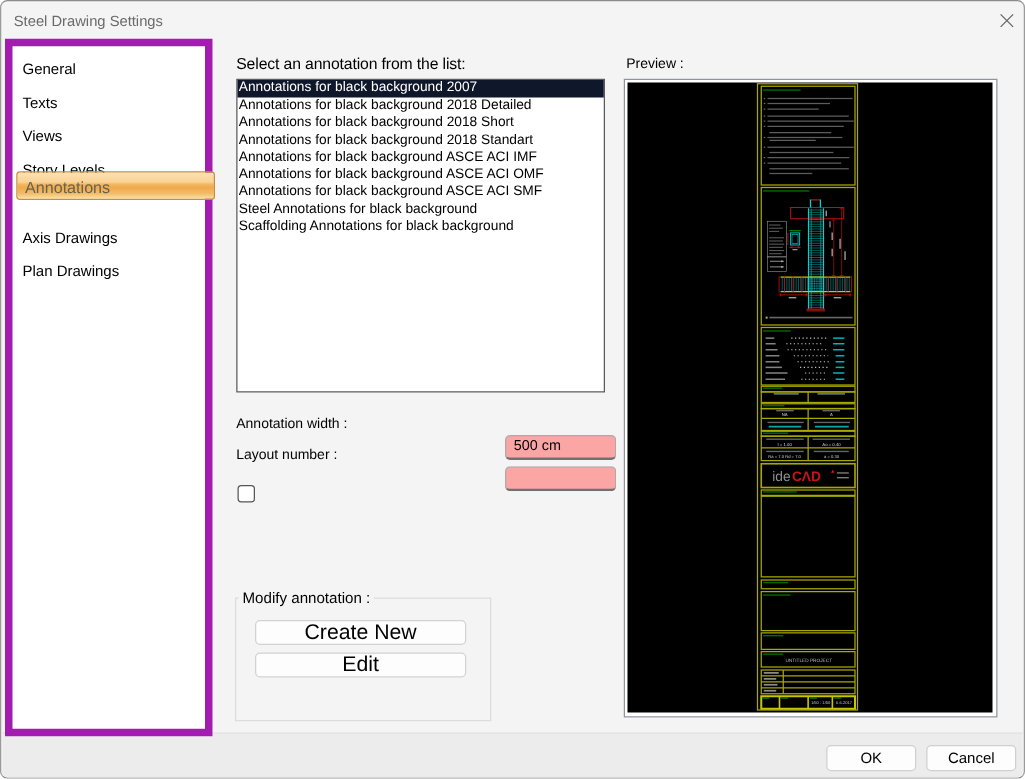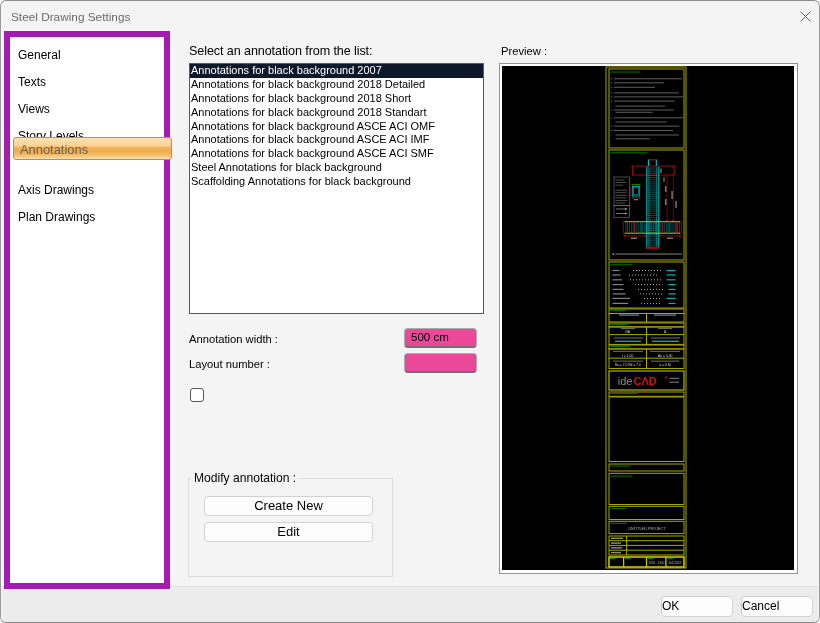--- a/index.html
+++ b/index.html
@@ -10,31 +10,31 @@
 .title { position:absolute; left:10px; top:8.5px; font-size:11.8px; color:#6a6a6a; }
 .sidebar { position:absolute; left:3px; top:30px; width:166px; height:558px; background:#fff; border:6px solid #a21caf; }
 .sitem { position:absolute; left:8px; font-size:12px; color:#000; white-space:nowrap; }
 .sel { position:absolute; left:3px; width:159px; top:100px; height:23px; border-radius:3px;
   border:1px solid #c78f33;
   background:linear-gradient(to bottom,#fde0b3 0%,#fad396 36%,#f3b75f 45%,#efaa4c 58%,#f2bc69 80%,#f9d99e 96%,#fbe3b3 100%); }
 .sel span { position:absolute; left:6px; top:4px; font-size:12.9px; color:#666254; }
 .listbox { position:absolute; left:188px; top:62px; width:295px; height:251px; background:#fff; border:1px solid #5a5a5a; }
 .li { height:13.9px; line-height:13.9px; font-size:11px; padding-left:1px; color:#000; white-space:nowrap; }
 .li.on { background:#0f172a; color:#fff; }
-.tbox { position:absolute; left:403px; width:73px; height:20px; background:#ec4899; border:1px solid #ababab;
-  border-bottom:2px solid #717171; border-radius:4px; font-size:11.5px; line-height:17px; padding-left:6px; color:#000; }
+.tbox { position:absolute; left:403px; width:89px; height:20px; background:#fca5a5; border:1px solid #ababab;
+  border-bottom:2px solid #717171; border-radius:4px; font-size:11.5px; line-height:17px; padding-left:6px; color:#000;margin-top:20px; }
 .cb { position:absolute; left:189px; top:387px; width:14px; height:14px; background:#fff; border:1.5px solid #565656; border-radius:3px; }
 .grp { position:absolute; left:187px; top:477px; width:205px; height:99px; border:1px solid #dcdcdc; }
 .grplbl { position:absolute; left:190px; top:470px; font-size:12.1px; color:#000; background:#f4f4f4; padding:0 3px; }
 .btn { position:absolute; left:203px; width:169px; height:20px; background:#fdfdfd; border:1px solid #d2d2d2;
-  border-radius:4px; font-size:13px; text-align:center; line-height:18px; color:#000; }
+  border-radius:4px; font-size:17px; text-align:center; line-height:18px; color:#000; }
 .preview { position:absolute; left:498px; top:62px; width:299px; height:511px; background:#fff; border:1px solid #8e939c; }
 .footer { position:absolute; left:1px; right:1px; top:585px; height:37px; background:#ececec; border-top:1px solid #e1e1e1; }
 .fbtn { position:absolute; top:595px; width:72px; height:21px; background:#fdfdfd; border:1px solid #d0d0d0;
-  border-radius:4px; font-size:12px; line-height:19px; color:#000; }
+  border-radius:4px; font-size:12px; text-align:center; line-height:19px; color:#000; }
 </style></head><body>
 <div class="dlg">
   <div class="footer"></div>
   <div class="title">Steel Drawing Settings</div>
   <svg class="abs" style="left:796px;top:7px" width="17" height="17" viewBox="0 0 17 17">
     <path d="M3.5 3.5 L13.5 13.5 M13.5 3.5 L3.5 13.5" stroke="#656565" stroke-width="1"></path>
   </svg>
   <div class="sidebar">
     <div class="sitem" style="top:11px">General</div>
     <div class="sitem" style="top:38px">Texts</div>
@@ -45,22 +45,22 @@
       </div>
     <div class="sitem" style="top:146px">Axis Drawings</div>
     <div class="sitem" style="top:173px">Plan Drawings</div>
   </div>
   <div class="lblL" style="left:188px;top:43px">Select an annotation from the list:</div>
   <div class="listbox">
     <div class="li on">Annotations for black background 2007</div>
     <div class="li">Annotations for black background 2018 Detailed</div>
     <div class="li">Annotations for black background 2018 Short</div>
     <div class="li">Annotations for black background 2018 Standart</div>
+    <div class="li">Annotations for black background ASCE ACI IMF</div>
     <div class="li">Annotations for black background ASCE ACI OMF</div>
-    <div class="li">Annotations for black background ASCE ACI IMF</div>
     <div class="li">Annotations for black background ASCE ACI SMF</div>
     <div class="li">Steel Annotations for black background</div>
     <div class="li">Scaffolding Annotations for black background</div>
   </div>
   <div class="lbl" style="left:188px;top:332px">Annotation width :</div>
   <div class="tbox" style="top:327px">500 cm</div>
   <div class="lbl" style="left:188px;top:357px">Layout number :</div>
   <div class="tbox" style="top:352px"></div>
   <div class="cb"></div>
   <div class="grp"></div>

